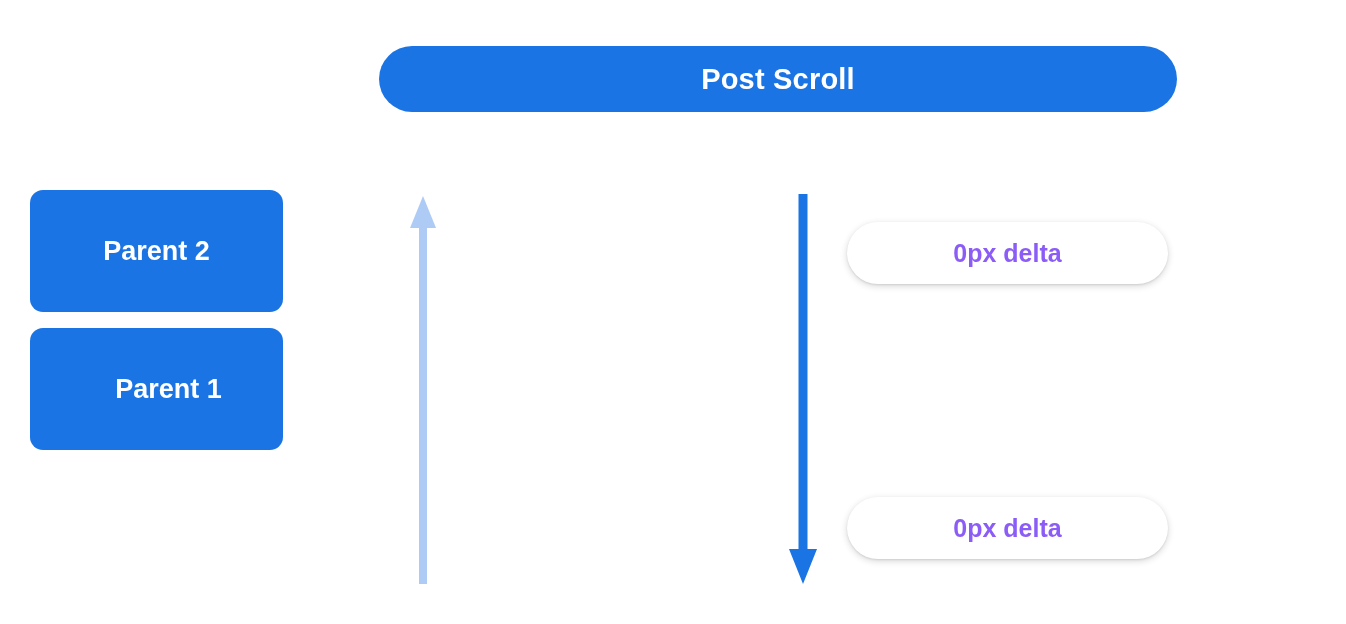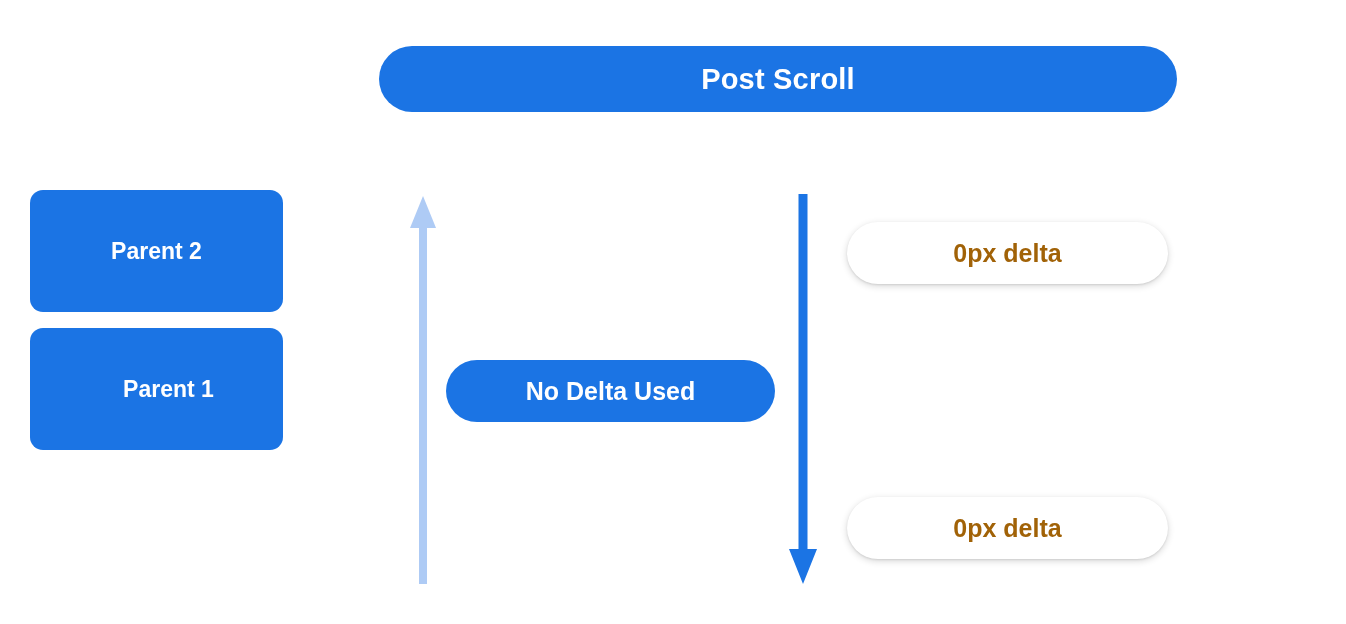--- a/index.html
+++ b/index.html
@@ -54,21 +54,21 @@
   .node-box.filled {
     background: #1b74e4;
     border-radius: 13px;
   }
   .node-box.outlined {
     background: #ffffff;
     border: 5px solid #1b74e4;
     border-radius: 15px;
   }
   .node-label {
-    font-size: 23px;
+    font-size: 27px;
     font-weight: bold;
     line-height: 1;
   }
   .node-box.filled .node-label { color: #ffffff; }
   .node-box.outlined .node-label { color: #000000; font-weight: bold; }
 
   #box-parent2 { top: 190px;  height: 122px; }
   #box-parent1 { top: 328px;  height: 122px; padding-left: 24px; }
   #box-child   { top: 464px;  height: 126px; }
 
@@ -112,21 +112,21 @@
   }
   .pill-white {
     left: 847px;
     width: 321px;
     height: 62px;
     background: #ffffff;
     border-radius: 31px;
     box-shadow: 0 2px 7px rgba(0,0,0,0.16), 0 1px 2px rgba(0,0,0,0.09);
   }
   .pill-white .pill-label {
-    color: #a16207;
+    color: #8b5cf6;
     font-size: 25px;
     font-weight: bold;
     line-height: 1;
   }
 
   #pill-used-delta   { top: 222px; }
   #pill-no-delta     { top: 360px; }
   #pill-zero-top     { top: 222px; }
   #pill-zero-bottom  { top: 497px; }
 </style>
@@ -152,23 +152,20 @@
     <line x1="14" y1="390" x2="14" y2="30" stroke="#aecbf5" stroke-width="8"></line>
     <polygon points="14,2 27,34 1,34" fill="#aecbf5"></polygon>
   </svg>
 
   <svg class="arrow" id="arrow-down" viewBox="0 0 30 392">
     <line x1="15" y1="0" x2="15" y2="358" stroke="#1b74e4" stroke-width="9"></line>
     <polygon points="15,390 29,355 1,355" fill="#1b74e4"></polygon>
   </svg>
 
 
-  <div class="pill pill-blue" id="pill-no-delta">
-    <span class="pill-label">No Delta Used</span>
-  </div>
 
   <div class="pill pill-white" id="pill-zero-top">
     <span class="pill-label">0px delta</span>
   </div>
 
   <div class="pill pill-white" id="pill-zero-bottom">
     <span class="pill-label">0px delta</span>
   </div>
 
 </div>

